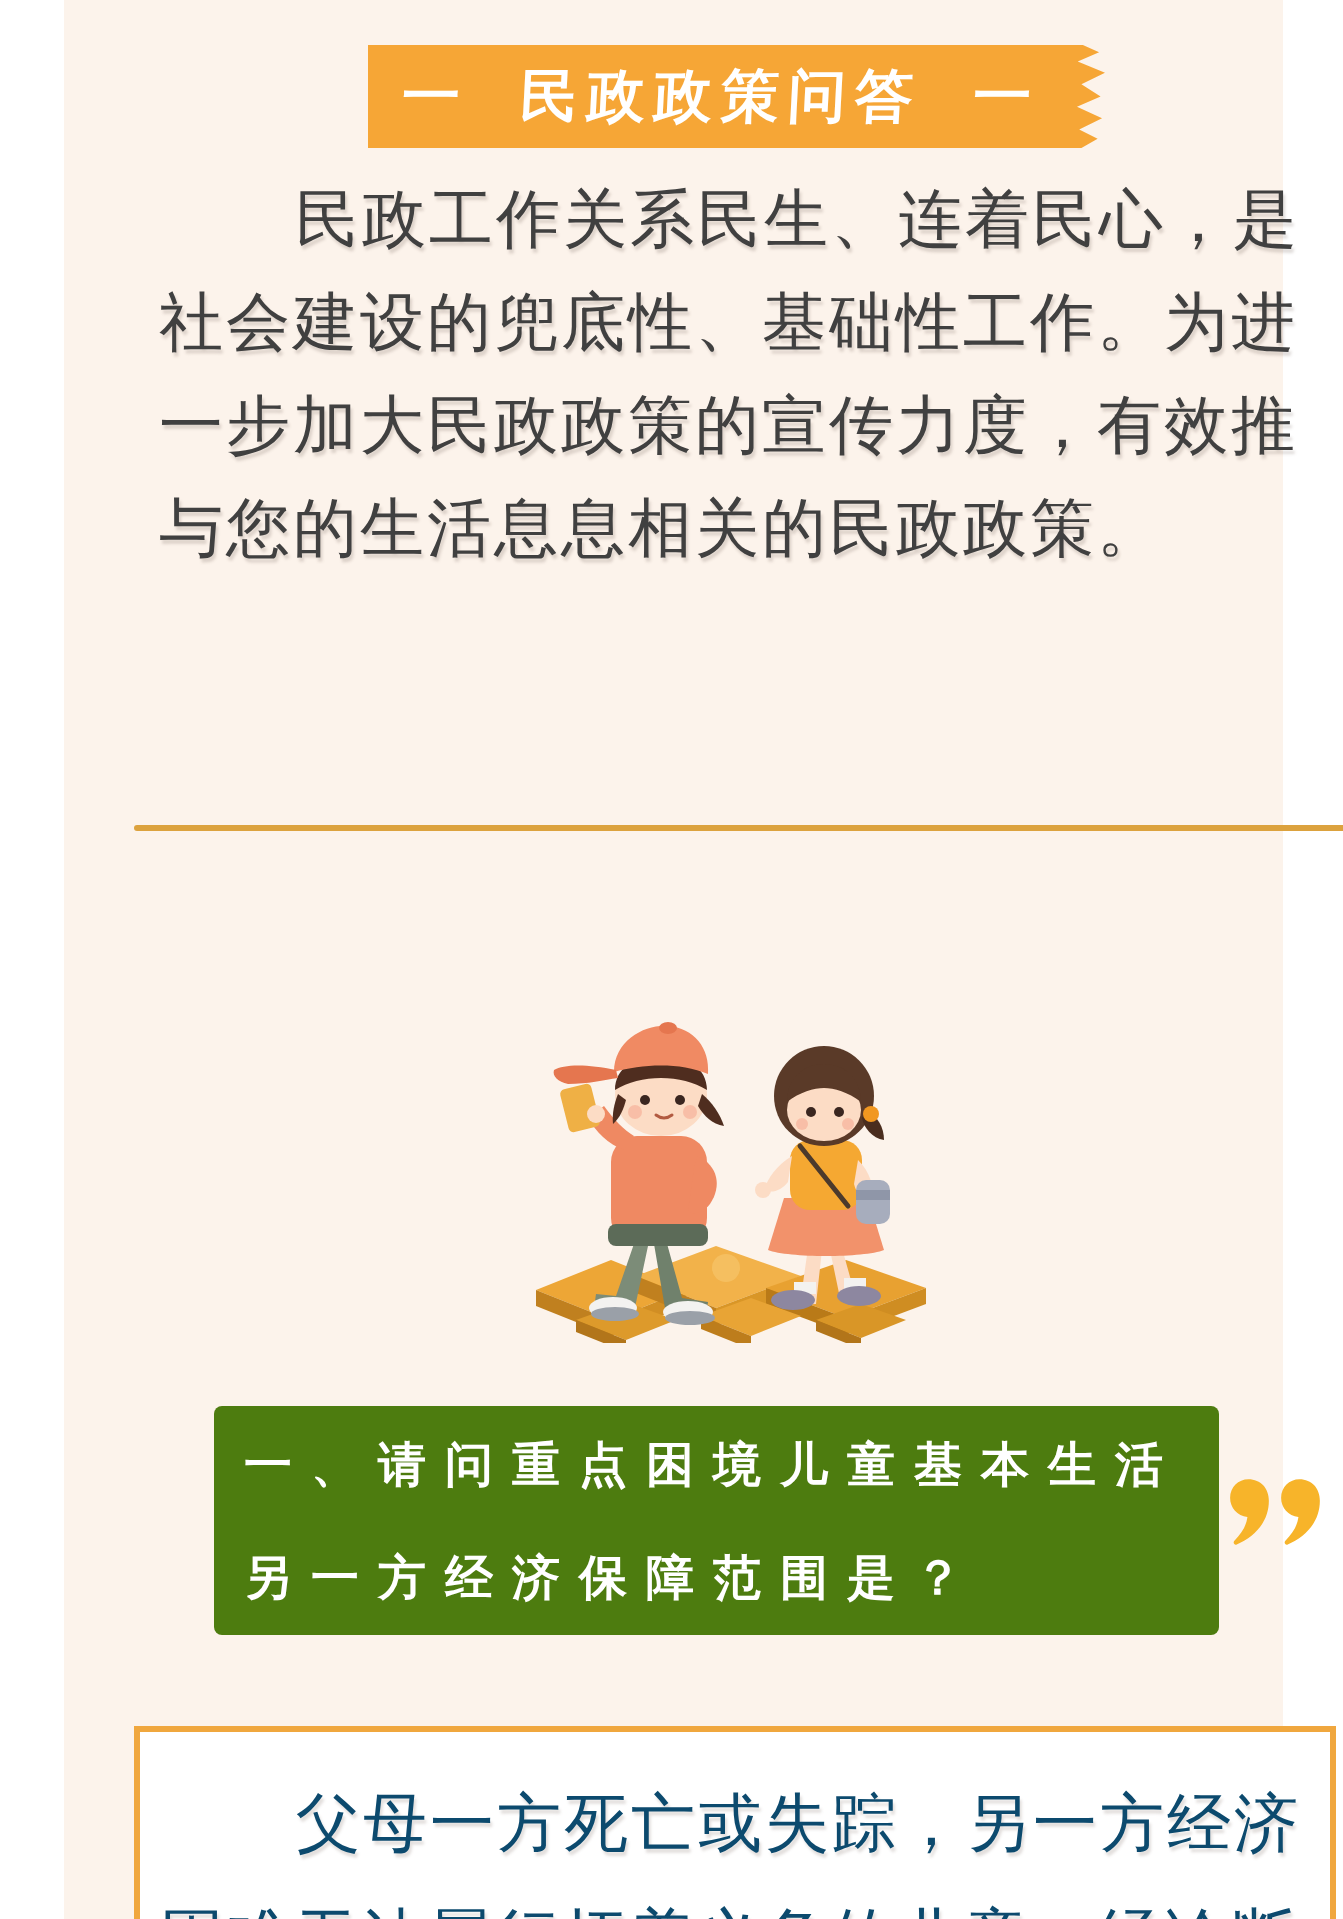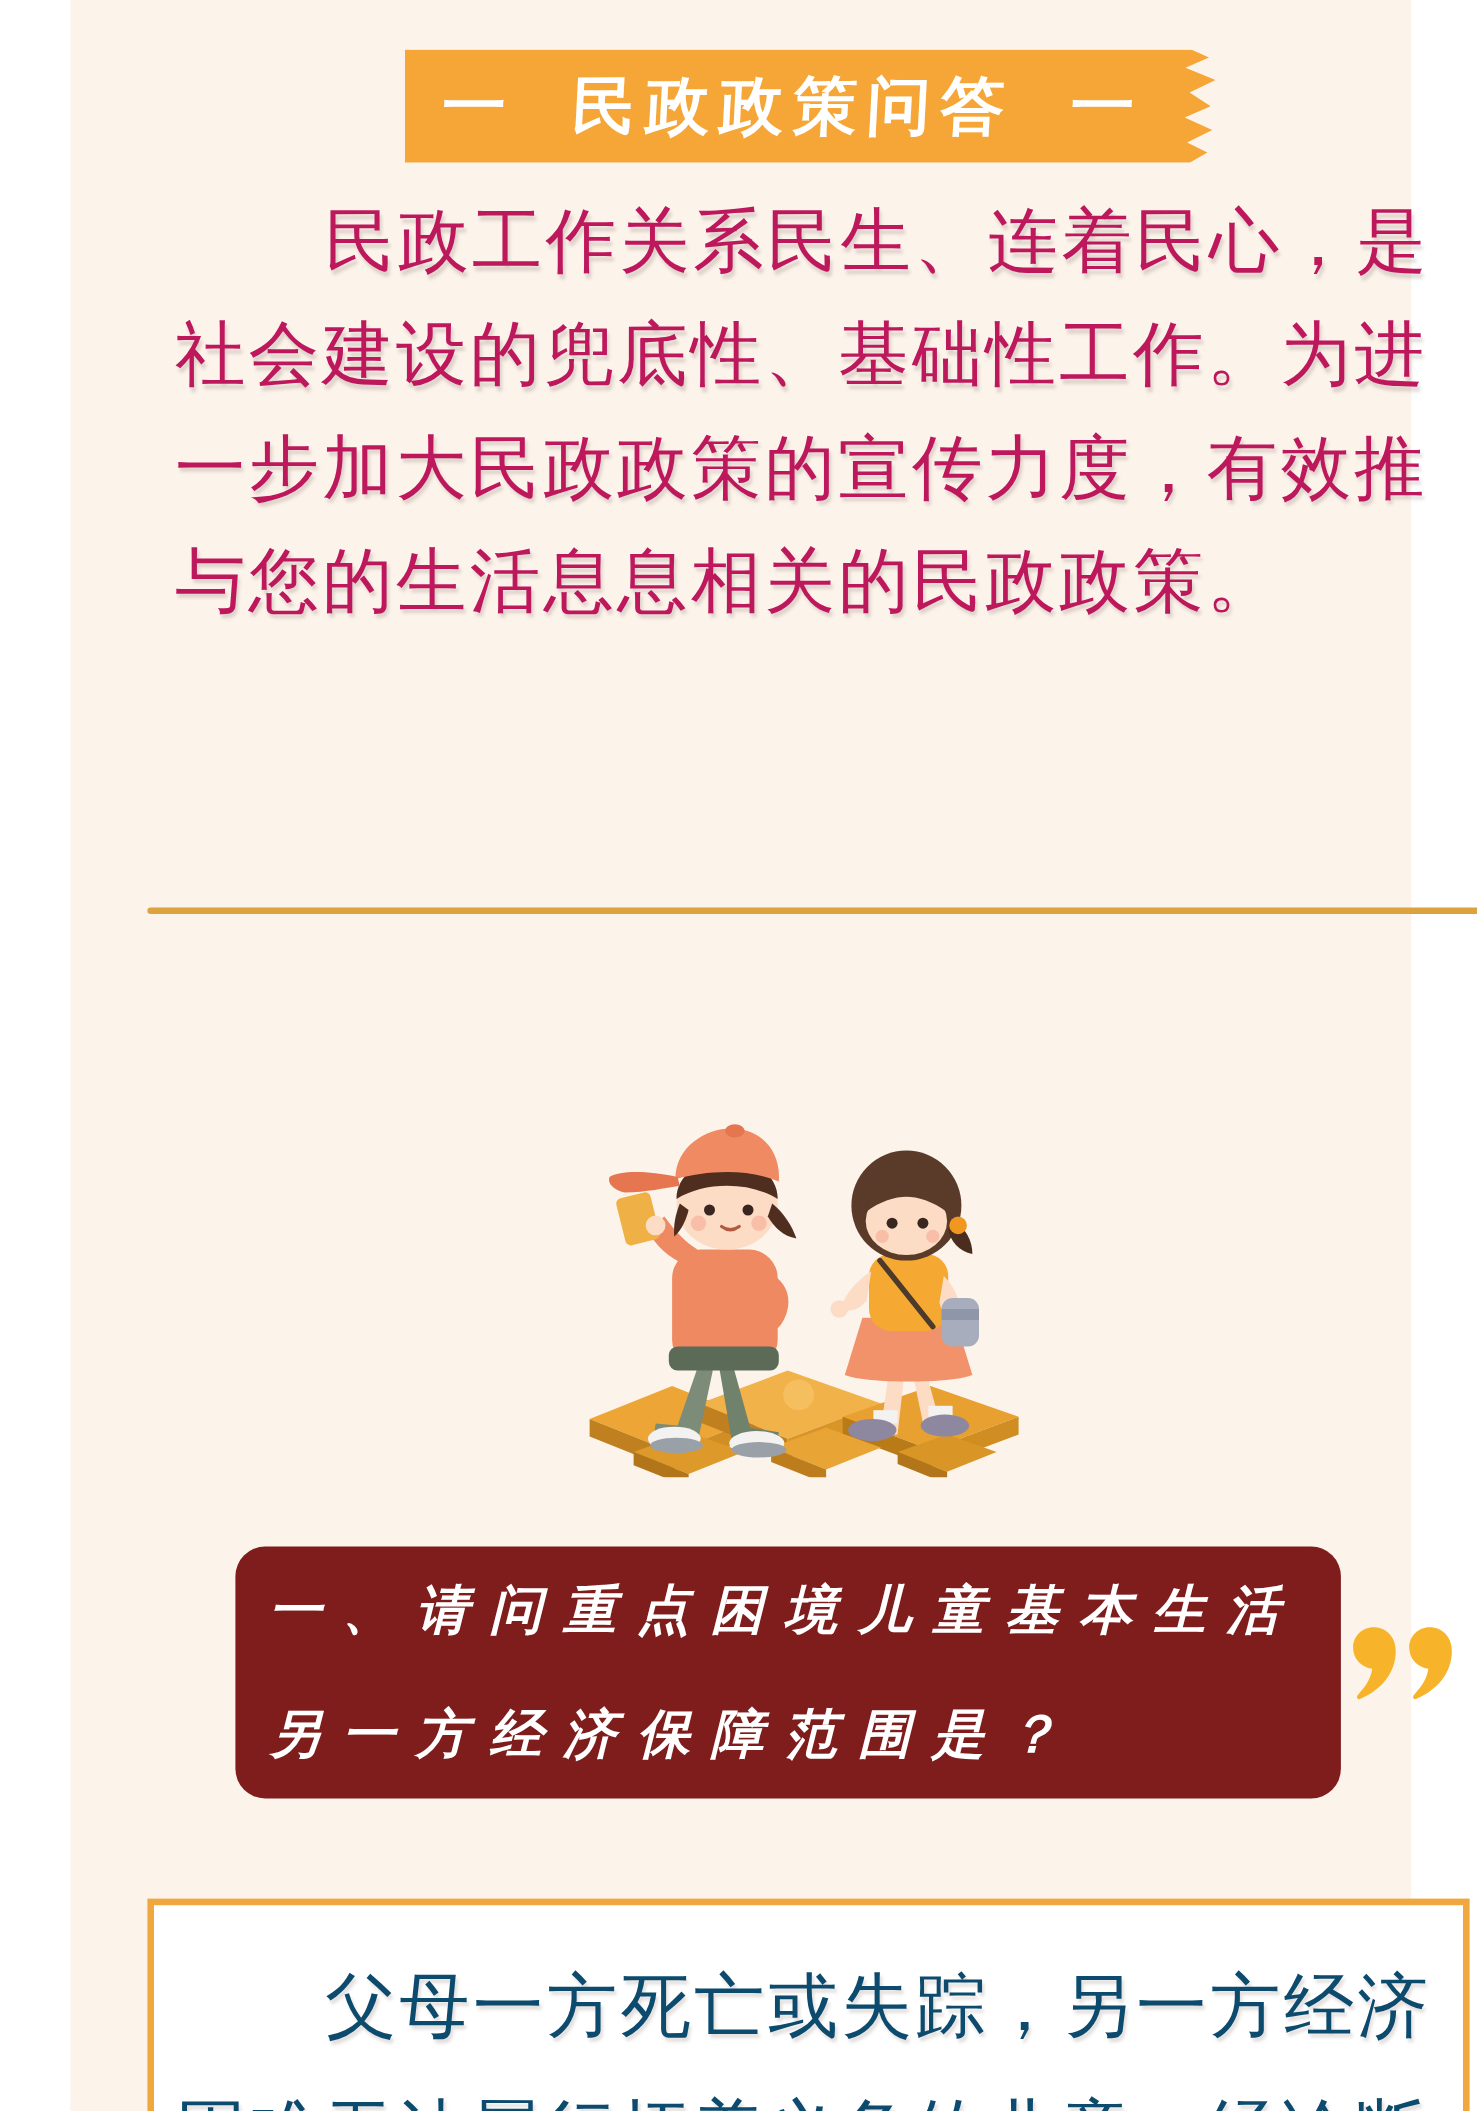--- a/index.html
+++ b/index.html
@@ -25,39 +25,39 @@
   }
   .ribbon-title{
     color:#ffffff;font-size:58px;font-weight:700;
     letter-spacing:9px;word-spacing:26px;
     transform:skewX(-3deg);
     white-space:nowrap;padding-right:30px;
   }
   
   .intro{
     position:absolute;left:95px;top:168px;width:1165px;
-    color:#be185d;font-size:64px;font-weight:500;letter-spacing:3px;
+    color:#404040;font-size:64px;font-weight:500;letter-spacing:3px;
     text-shadow:2px 4px 3px rgba(110,90,80,0.22);
   }
   .intro-line{height:103px;line-height:103px;white-space:nowrap;}
   .intro-line.indent{text-indent:136px;}
   
   .divider{
     position:absolute;left:70px;top:825px;
     width:1212px;height:6px;background:#dca23e;border-radius:3px;
   }
   
   .illu{position:absolute;left:452px;top:998px;width:474px;height:345px;}
   
   .q-card{
     position:absolute;left:150px;top:1406px;
     width:1005px;height:229px;
-    background:#7f1d1d;border-radius:27px;
+    background:#4d7c0f;border-radius:8px;
     display:flex;flex-direction:column;justify-content:center;
-    padding-left:30px;box-sizing:border-box;font-style:italic;
+    padding-left:30px;box-sizing:border-box;
   }
   .q-line{
     height:113px;line-height:113px;white-space:nowrap;
     color:#ffffff;font-size:48px;font-weight:600;letter-spacing:19px;
   }
   .q-bold{font-weight:800;}
   
   .quote{position:absolute;left:1161px;top:1476px;width:102px;height:72px;}
   
   .a-card{

